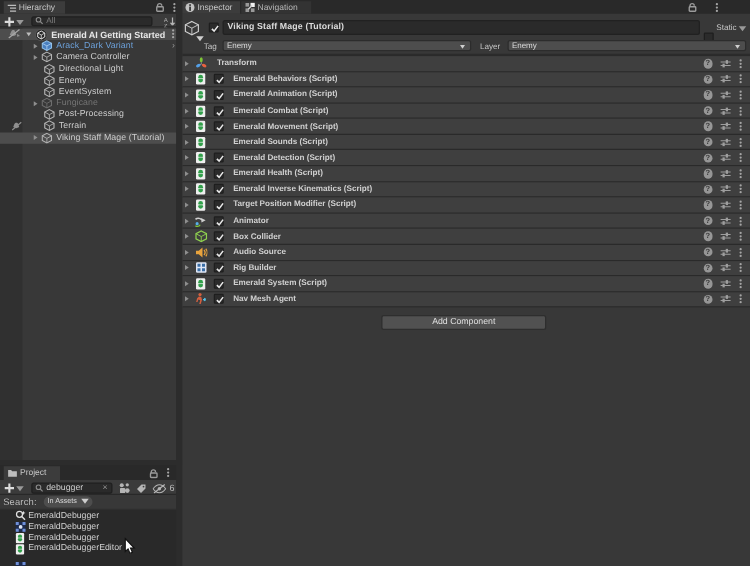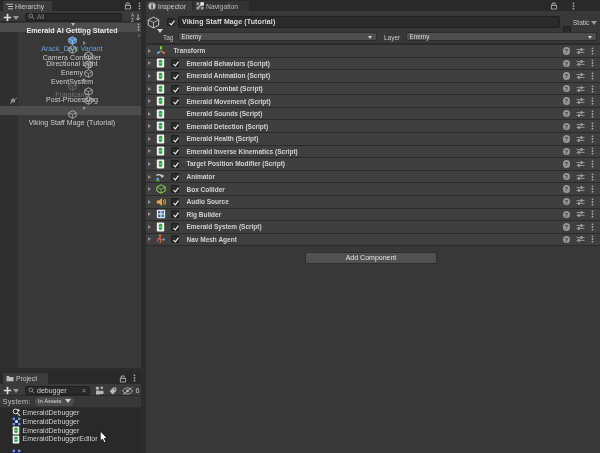--- a/index.html
+++ b/index.html
@@ -2,21 +2,21 @@
 <html><head><meta charset="utf-8"><style>
 *{margin:0;padding:0;box-sizing:border-box;font-family:"Liberation Sans",sans-serif;-webkit-font-smoothing:antialiased;}
 html,body{width:600px;height:453px;overflow:hidden;background:#383838;}
 #stage{position:relative;transform:translateZ(0);will-change:transform;width:600px;height:453px;background:#383838;font-size:6.5px;color:rgba(200,200,200,0.99);}
 .abs{position:absolute;}
 .bar{background:#292929;}
 .tab{background:#3c3c3c;display:flex;align-items:center;color:rgba(201,201,201,0.99);}
 .itab{background:#333333;}
 .caret-d{width:0;height:0;border-left:3px solid transparent;border-right:3px solid transparent;border-top:4px solid #999;}
 .caret-r{width:0;height:0;border-top:2.5px solid transparent;border-bottom:2.5px solid transparent;border-left:3.5px solid #8f8f8f;}
-.row{position:absolute;left:0;width:141px;height:9.2px;display:flex;align-items:center;flex-direction:column;}
+.row{position:absolute;left:0;width:141px;height:9.2px;display:flex;align-items:center;}
 .sel{background:#4d4d4d;}
 .cube{flex:0 0 auto;}
 .hitem{color:rgba(207,207,207,0.99);font-size:7px;letter-spacing:0.08px;white-space:nowrap;}
 .chead{position:relative;height:12.59px;background:#3f3f3f;border-bottom:1px solid #2a2a2a;display:flex;align-items:center;}
 .chead .lbl{font-weight:bold;font-size:6.5px;color:rgba(210,210,210,0.99);white-space:nowrap;}
 .rico{position:absolute;display:flex;align-items:center;gap:6px;right:6px;top:0;height:100%;}
 .chk{width:8px;height:8px;background:#2b2b2b;border:1px solid #1e1e1e;border-radius:1px;position:relative;}
 
 .helpq{width:7.5px;height:7.5px;border-radius:50%;background:#969696;color:rgba(56,56,56,0.99);font-size:6px;font-weight:bold;text-align:center;line-height:8px;}
 </style></head><body>
@@ -206,21 +206,21 @@
         <circle cx="5.8" cy="2.2" r="0.7" fill="#3b3b3b"></circle>
       </svg>
   <svg class="abs" style="left:122px;top:14.5px;" width="11" height="8" viewBox="0 0 11 8">
         <path d="M0.5 4c1.6-2.2 3.4-3.2 5-3.2S9 1.8 10.5 4C9 6.2 7.1 7.2 5.5 7.2S2 6.2 0.5 4z" fill="none" stroke="#b5b5b5" stroke-width="0.9"></path>
         <circle cx="5.5" cy="4" r="1.4" fill="#b5b5b5"></circle>
         <path d="M1.2 7.4L9.8 0.6" stroke="#b5b5b5" stroke-width="1"></path>
       </svg>
   <div class="abs" style="left:135.5px;top:14px;color:rgba(189,189,189,0.99);font-size:7.2px;">6</div>
 
   <div class="abs" style="left:0;top:23.5px;width:141px;height:12px;background:#383838;border-bottom:1px solid #2e2e2e;"></div>
-  <div class="abs" style="left:2.5px;top:25px;color:rgba(189,189,189,0.99);font-size:7.5px;letter-spacing:0.15px;">System:</div>
+  <div class="abs" style="left:2.5px;top:25px;color:rgba(189,189,189,0.99);font-size:7.5px;letter-spacing:0.15px;">Search:</div>
   <div class="abs" style="left:34.5px;top:24.5px;height:9.5px;background:#4d4d4d;border-radius:5px;padding:0 3.5px;display:flex;align-items:center;color:rgba(220,220,220,0.99);font-size:5.8px;">In Assets<span class="caret-d" style="margin-left:3px;border-top-color:rgba(207,207,207,0.99);"></span></div>
 
   <div class="abs" style="left:12px;top:36.2px;width:128px;height:8.8px;display:flex;align-items:center;">
         <span style="width:10px;display:flex;">
           <svg width="9" height="9" viewBox="0 0 9 9">
             <circle cx="3.6" cy="3.4" r="2.4" fill="none" stroke="#e0e0e0" stroke-width="1"></circle>
             <path d="M5.4 5.2L8 7.8" stroke="#e0e0e0" stroke-width="1.1"></path>
             <path d="M6.7 0.6l0.5 1.2 1.2 0.5-1.2 0.5-0.5 1.2-0.5-1.2-1.2-0.5 1.2-0.5z" fill="#e0e0e0"></path>
           </svg>
         </span>

